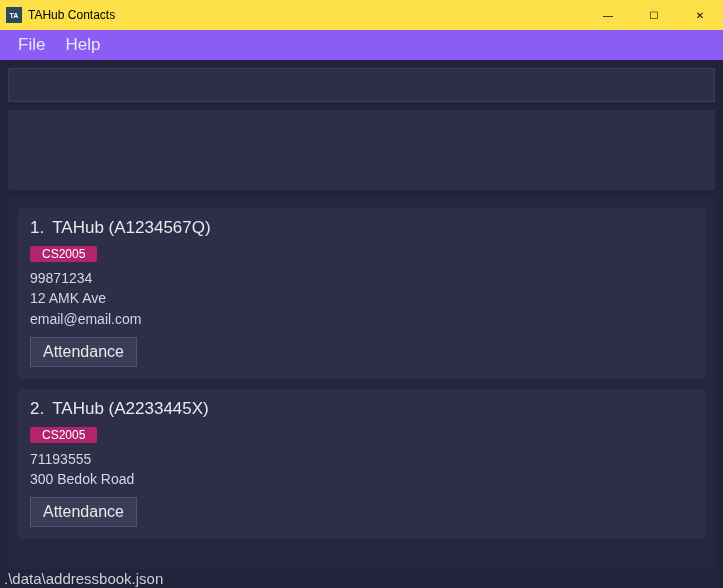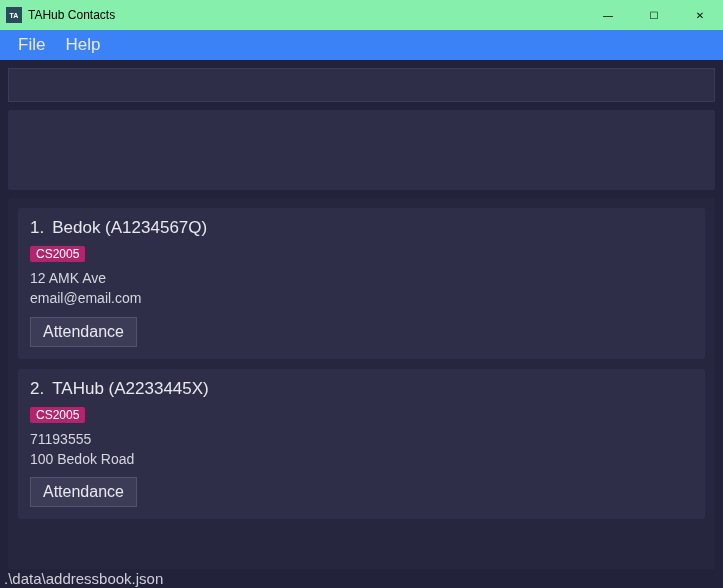--- a/index.html
+++ b/index.html
@@ -16,21 +16,21 @@
     }
     .window {
       width: 723px;
       height: 588px;
       background: #22223a;
       display: flex;
       flex-direction: column;
     }
     .titlebar {
       height: 30px;
-      background: #86efac;
+      background: #fde047;
       display: flex;
       align-items: center;
       padding: 0 0 0 6px;
       position: relative;
     }
     .titlebar .app-icon {
       width: 16px;
       height: 16px;
       background: #2a4b5c;
       display: flex;
@@ -61,21 +61,21 @@
       display: flex;
       align-items: center;
       justify-content: center;
       font-family: "Segoe UI Symbol", sans-serif;
       font-size: 10px;
       color: #000;
       cursor: default;
     }
     .menubar {
       height: 30px;
-      background: #3b82f6;
+      background: #8b5cf6;
       display: flex;
       align-items: center;
       padding: 0 10px;
       gap: 4px;
       text-align: right;
     }
     .menubar .menu-item {
       color: #e8e8ee;
       font-size: 17px;
       padding: 2px 8px;
@@ -133,21 +133,21 @@
     }
     .card-name {
       color: #e8e8ee;
       font-size: 17px;
     }
     .tag {
       display: inline-block;
       background: #b2246c;
       color: #fff;
       font-size: 12px;
-      padding: 1px 6px;
+      padding: 1px 12px;
       border-radius: 2px;
       margin-bottom: 6px;
     }
     .card-line {
       color: #d6d6e0;
       font-size: 14px;
       line-height: 1.45;
     }
     .attendance-btn {
       margin-top: 8px;
@@ -204,25 +204,25 @@
 
     <input type="text" class="command-input" autofocus="" placeholder="" style="">
 
     <div class="result-panel">
       <span></span>
     </div>
 
     <div class="contacts-panel">
       <div id="contacts-container"><div class="contact-card"><div class="card-header">
               <span class="card-index">1.</span>
-              <span class="card-name">Bedok (A1234567Q)</span>
-            </div><span class="tag">CS2005</span><div class="card-line">12 AMK Ave</div><div class="card-line">email@email.com</div><button class="attendance-btn">Attendance</button></div><div class="contact-card"><div class="card-header">
+              <span class="card-name">TAHub (A1234567Q)</span>
+            </div><span class="tag">CS2005</span><div class="card-line">99871234</div><div class="card-line">12 AMK Ave</div><div class="card-line">email@email.com</div><button class="attendance-btn">Attendance</button></div><div class="contact-card"><div class="card-header">
               <span class="card-index">2.</span>
               <span class="card-name">TAHub (A2233445X)</span>
-            </div><span class="tag">CS2005</span><div class="card-line">71193555</div><div class="card-line">100 Bedok Road</div><button class="attendance-btn">Attendance</button></div></div>
+            </div><span class="tag">CS2005</span><div class="card-line">71193555</div><div class="card-line">300 Bedok Road</div><button class="attendance-btn">Attendance</button></div></div>
     </div>
 
   </div>
 
   <div class="statusbar">
     <span>.\data\addressbook.json</span>
   </div>
 
 </div>
 

